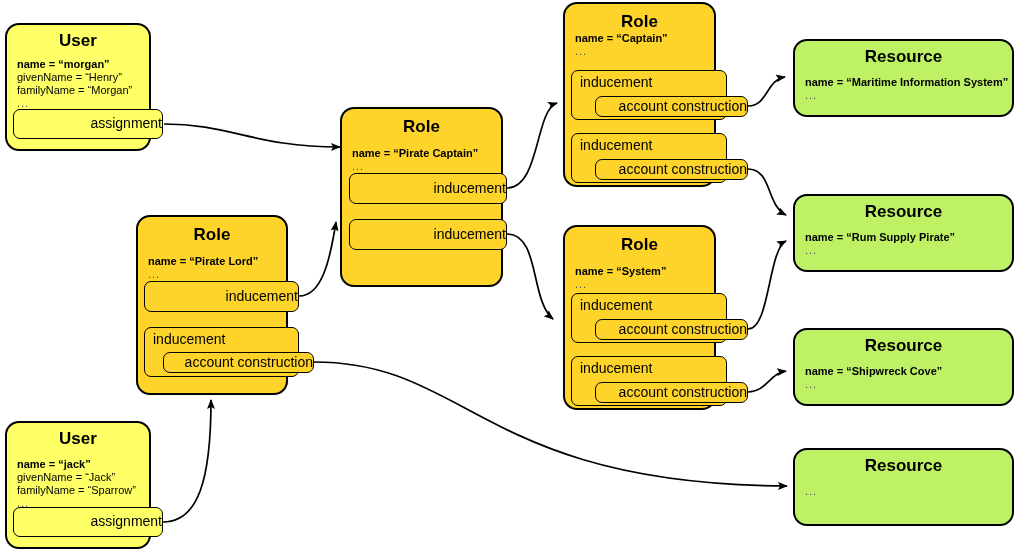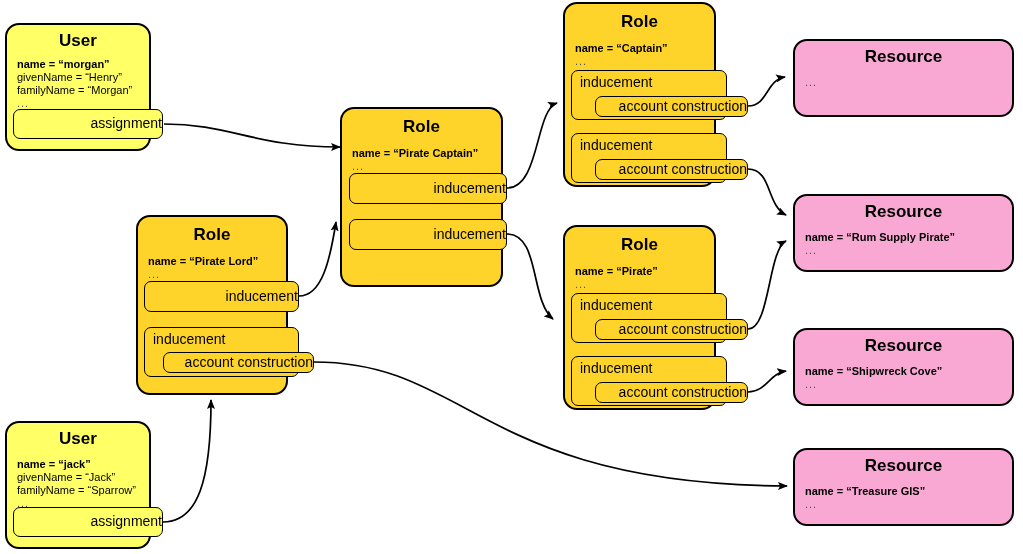--- a/index.html
+++ b/index.html
@@ -3,21 +3,21 @@
 <meta charset="utf-8">
 <style>
   html,body{margin:0;padding:0;background:#ffffff;}
   body{font-family:"Liberation Sans", sans-serif;}
   #canvas{position:relative;width:1023px;height:554px;background:#fff;overflow:hidden;}
 
   
   .node{position:absolute;border:2px solid #000;border-radius:14px;box-sizing:border-box;}
   .node.user{background:#ffff66;}
   .node.role{background:#ffd42a;}
-  .node.resource{background:#f9a8d4;}
+  .node.resource{background:#bef264;}
 
   .node-title{text-align:center;font-size:17px;line-height:20px;color:#000;font-weight:700;}
   .node-attrs{font-size:11px;line-height:13px;color:#000;padding-left:10px;}
   .node-attrs .k{font-weight:bold;}
   .node-attrs .dots{letter-spacing:1px;color:#555;font-size:11px;}
 
   
   .sub{position:absolute;border:1.6px solid #000;box-sizing:border-box;border-radius:7px;}
   .sub.assignment{background:#ffff66;}
   .sub.inducement{background:#ffd42a;}
@@ -115,61 +115,62 @@
   </div>
   <div class="sub inducement" style="left:144px;top:327px;width:155px;height:50px;">
     <div class="sub-label left" style="margin-top:3px;">inducement</div>
   </div>
   <div class="sub acct" style="left:163px;top:352px;width:151px;height:21px;">
     <div class="sub-label center" style="margin-top:1px;">account construction</div>
   </div>
 
   <div class="node role" style="left:563px;top:2px;width:153px;height:185px;">
     <div class="node-title" style="margin-top:8px;">Role</div>
-    <div class="node-attrs" style="margin-top:10px;">
+    <div class="node-attrs" style="">
       <div class="k">name = “Captain”</div>
       <div class="dots">...</div>
     </div>
   </div>
   <div class="sub inducement" style="left:571px;top:70px;width:156px;height:50px;">
     <div class="sub-label left" style="margin-top:3px;">inducement</div>
   </div>
   <div class="sub acct" style="left:595px;top:96px;width:153px;height:21px;">
     <div class="sub-label center" style="margin-top:1px;">account construction</div>
   </div>
   <div class="sub inducement" style="left:571px;top:133px;width:156px;height:50px;">
     <div class="sub-label left" style="margin-top:3px;">inducement</div>
   </div>
   <div class="sub acct" style="left:595px;top:159px;width:153px;height:21px;">
     <div class="sub-label center" style="margin-top:1px;">account construction</div>
   </div>
 
   <div class="node role" style="left:563px;top:225px;width:153px;height:185px;">
     <div class="node-title" style="margin-top:8px;">Role</div>
     <div class="node-attrs" style="margin-top:10px;">
-      <div class="k">name = “Pirate”</div>
+      <div class="k">name = “System”</div>
       <div class="dots">...</div>
     </div>
   </div>
   <div class="sub inducement" style="left:571px;top:293px;width:156px;height:50px;">
     <div class="sub-label left" style="margin-top:3px;">inducement</div>
   </div>
   <div class="sub acct" style="left:595px;top:319px;width:153px;height:21px;">
     <div class="sub-label center" style="margin-top:1px;">account construction</div>
   </div>
   <div class="sub inducement" style="left:571px;top:356px;width:156px;height:50px;">
     <div class="sub-label left" style="margin-top:3px;">inducement</div>
   </div>
   <div class="sub acct" style="left:595px;top:382px;width:153px;height:21px;">
     <div class="sub-label center" style="margin-top:1px;">account construction</div>
   </div>
 
   <div class="node resource" style="left:793px;top:39px;width:221px;height:78px;">
     <div class="node-title" style="margin-top:6px;">Resource</div>
     <div class="node-attrs" style="margin-top:9px;">
+      <div class="k">name = “Maritime Information System”</div>
       <div class="dots">...</div>
     </div>
   </div>
 
   <div class="node resource" style="left:793px;top:194px;width:221px;height:78px;">
     <div class="node-title" style="margin-top:6px;">Resource</div>
     <div class="node-attrs" style="margin-top:9px;">
       <div class="k">name = “Rum Supply Pirate”</div>
       <div class="dots">...</div>
     </div>
@@ -179,18 +180,17 @@
     <div class="node-title" style="margin-top:6px;">Resource</div>
     <div class="node-attrs" style="margin-top:9px;">
       <div class="k">name = “Shipwreck Cove”</div>
       <div class="dots">...</div>
     </div>
   </div>
 
   <div class="node resource" style="left:793px;top:448px;width:221px;height:78px;">
     <div class="node-title" style="margin-top:6px;">Resource</div>
     <div class="node-attrs" style="margin-top:9px;">
-      <div class="k">name = “Treasure GIS”</div>
       <div class="dots">...</div>
     </div>
   </div>
 
 </div>
 
 </body></html>

